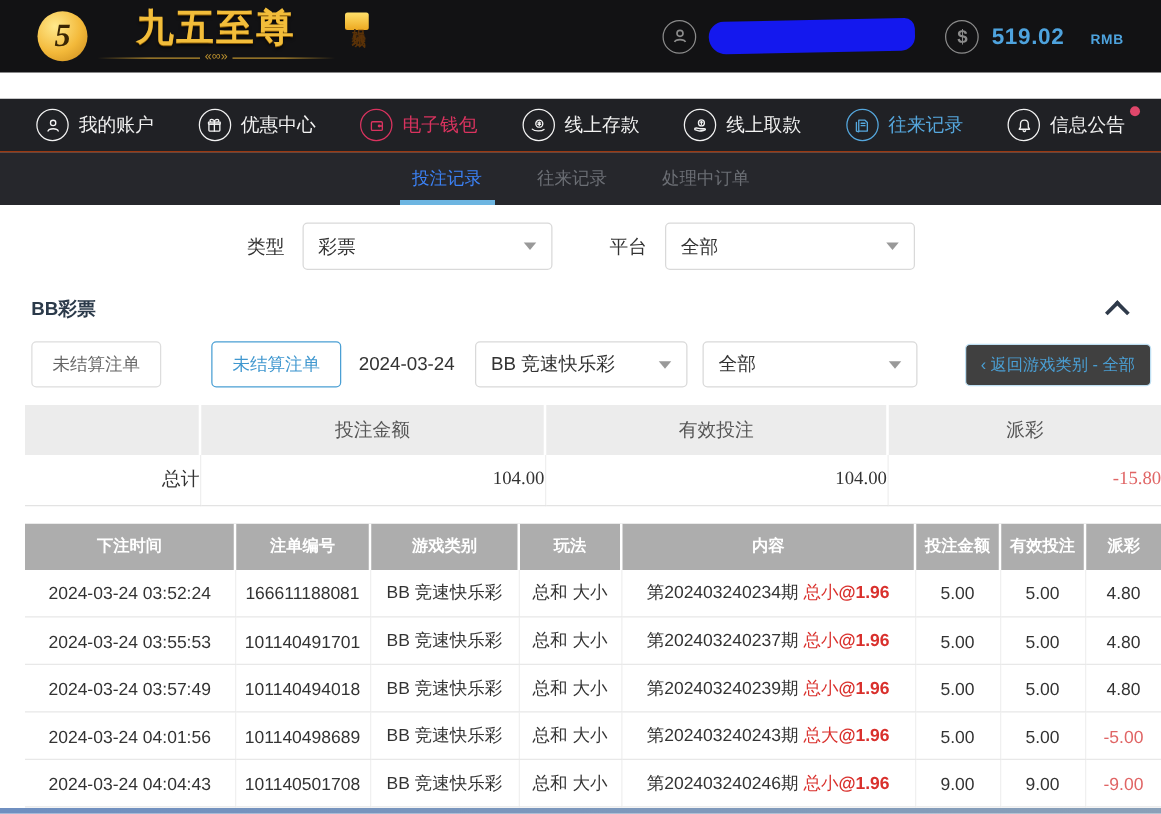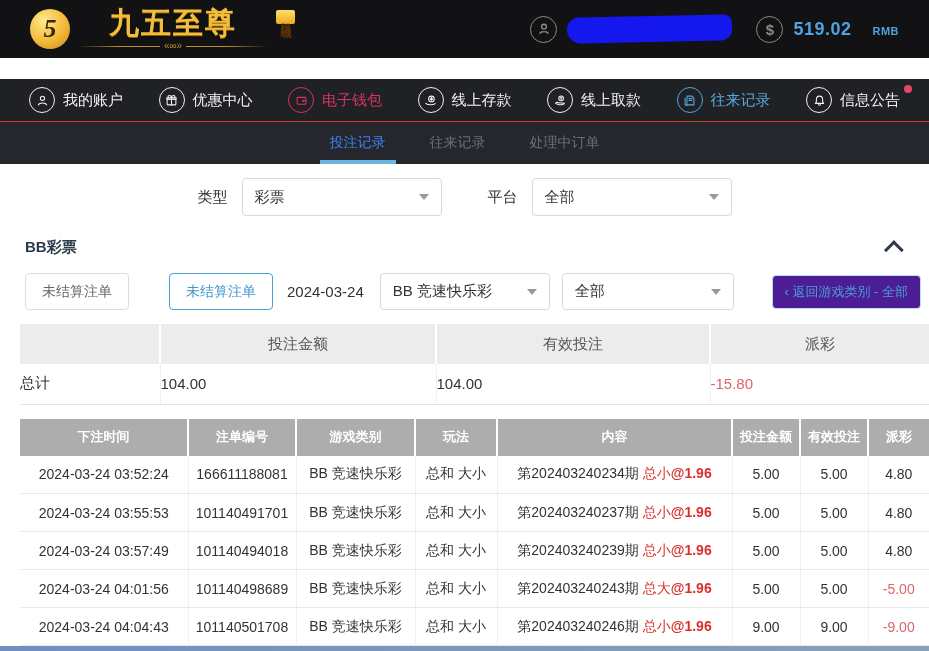--- a/index.html
+++ b/index.html
@@ -80,32 +80,32 @@
     border-top:3px solid #2f3a4a; transform:rotate(45deg) translateY(3px); cursor:pointer; }
 
   .controls-row { display:flex; align-items:center; padding:16px 0 0 25px; }
   .btn { height:37px; border-radius:4px; background:#fff; font-size:14px;
     display:flex; align-items:center; padding:0 16px; cursor:pointer; }
   .btn-unsettled { border:1px solid #ddd; color:#666; margin-right:40px; }
   .btn-settled { border:1px solid #4a9fd4; color:#3f97cf; margin-right:14px; }
   .date-text { font-size:15px; color:#333; margin-right:16px; }
   .sel-game { width:170px; height:37px; margin-right:12px; }
   .sel-sub { width:172px; height:37px; }
-  .back-link { margin-left:auto; margin-right:8px; background:#4c1d95;
+  .back-link { margin-left:auto; margin-right:8px; background:#404040;
     border:1px solid #bedff2; color:#4a9fd4; font-size:13px; height:34px;
     display:flex; align-items:center; padding:0 12px; border-radius:4px; cursor:pointer; }
 
   
   table { border-collapse:collapse; table-layout:fixed; }
   .summary-table { width:909px; margin:14px 0 0 20px; font-size:15px; }
   .summary-table th { background:#ececec; color:#555; font-weight:normal;
     height:40px; border-right:2px solid #fff; }
   .summary-table th:last-child { border-right:none; }
-  .summary-table td { height:40px; text-align:left; color:#333;
-    border-bottom:1px solid #e3e3e3; border-right:1px solid #efefef; }
+  .summary-table td { height:40px; text-align:right; color:#333;
+    border-bottom:1px solid #e3e3e3; border-right:1px solid #efefef;font-family:Liberation Serif, serif; }
   .summary-table td:last-child { border-right:none; }
   .neg { color:#e06565 !important; }
 
   
   .bet-table { width:909px; margin:14px 0 0 20px; font-size:14px; }
   .bet-table th { background:#adadad; color:#fff; font-weight:bold; font-size:13px;
     height:37px; border-right:2px solid #fff; }
   .bet-table th:last-child { border-right:none; }
   .bet-table td { height:38px; text-align:center; color:#333;
     border-bottom:1px solid #e8e8e8; border-right:1px solid #f0f0f0;

